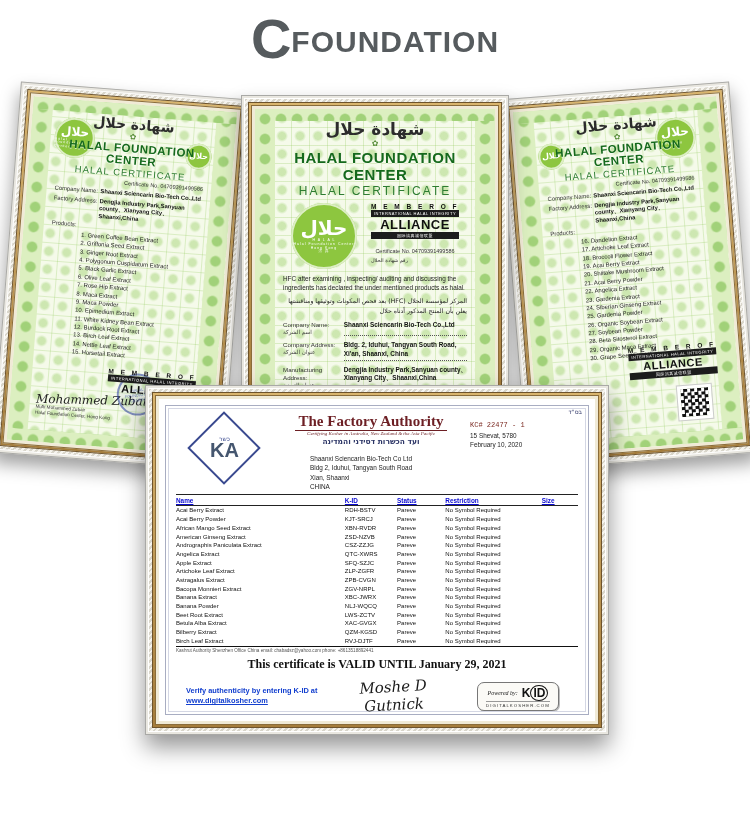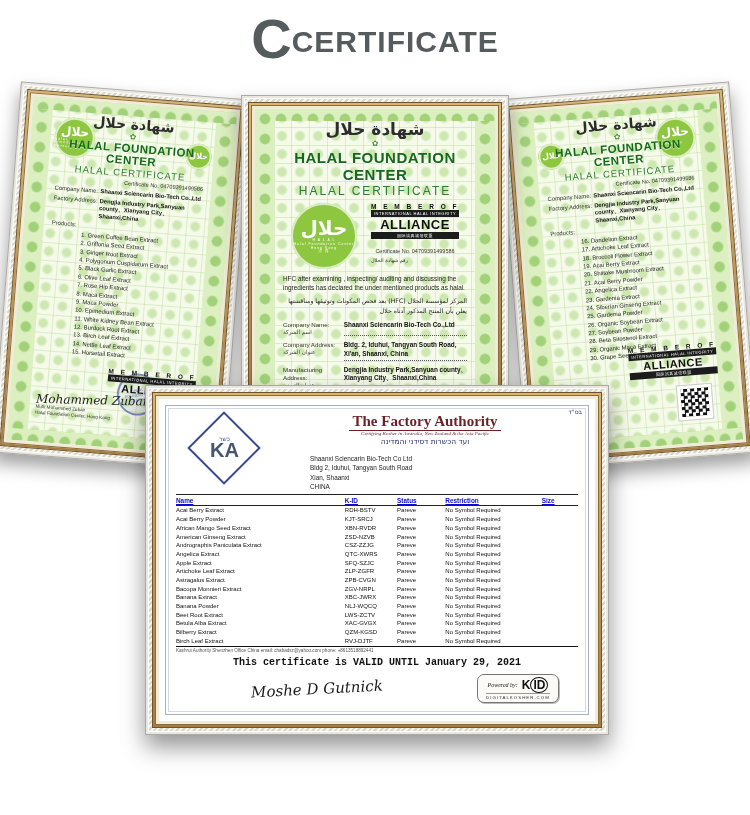--- a/index.html
+++ b/index.html
@@ -110,36 +110,36 @@
   .ka-wrap { width:96px; display:flex; align-items:center; justify-content:center; padding-top:10px; }
   .ka-diamond { width:52px; height:52px; border:2px solid #39498f; transform:rotate(45deg);
                 display:flex; align-items:center; justify-content:center; background:#fff; }
   .ka-in { transform:rotate(-45deg); text-align:center; color:#45566f; line-height:.9; }
   .ka-in .heb { font-family:"DejaVu Sans", sans-serif; font-size:6px; color:#39498f; }
   .ka-in .ka { font-size:20px; font-weight:bold; letter-spacing:0; }
   .k-title-col { flex:1; text-align:center; }
   .k-title { font-family:"Liberation Serif", serif; font-weight:bold; font-size:15px; color:#6d1f24;
              border-bottom:1px solid #6d1f24; display:inline-block; padding:0 4px 0; }
   .k-tag { font-family:"Liberation Serif", serif; font-style:italic; font-size:5px; color:#6d1f24; }
-  .k-heb { font-family:"DejaVu Sans", sans-serif; font-size:7.5px; font-weight:normal; color:#2c3566; margin-top:1px; }
+  .k-heb { font-family:"DejaVu Sans", sans-serif; font-size:7.5px; font-weight:bold; color:#2c3566; margin-top:1px; }
   .k-recipient { text-align:left; margin:8px 0 0 38px; font-size:6.4px; color:#222; line-height:1.45; }
   .k-num-col { width:108px; text-align:left; padding-top:8px; font-size:6.4px; color:#222; line-height:1.5; }
   .k-num { font-family:"Liberation Mono", monospace; color:#7b2a22; font-size:7px; }
   .k-intro { font-size:7.2px; color:#111; margin-top:7px; }
 
   table.k-table { width:100%; border-collapse:collapse; margin-top:3px; }
   .k-table th { color:#0a0ad2; font-size:6.4px; text-align:left; text-decoration:underline;
                 border-top:1.5px solid #222; border-bottom:1.5px solid #222; padding:1.5px 0; }
   .k-table td { font-size:6px; color:#111; padding:1.35px 0; }
   .k-table .c0 { width:42%; } .k-table .c1 { width:13%; } .k-table .c2 { width:12%; }
   .k-table .c3 { width:24%; } .k-table .c4 { width:9%; }
   .k-table tbody tr:last-child td { border-bottom:1.6px solid #111; padding-bottom:2.5px; }
   .k-office { font-size:4.6px; color:#555; margin-top:1px; }
-  .k-valid { text-align:center; font-family:Liberation Mono, monospace; font-weight:bold;
-             font-size:10px; color:#111; margin-top:4px; }
+  .k-valid { text-align:center; font-family:Liberation Serif, serif; font-weight:bold;
+             font-size:12px; color:#111; margin-top:4px; }
   .k-verify-row { display:flex; align-items:center; margin-top:6px; }
   .k-verify { width:38%; color:#1440cf; font-weight:bold; font-size:7.4px; line-height:1.4;
               padding-left:10px; text-align:left; }
   .k-verify a { color:#1440cf; text-decoration:underline; cursor:pointer; }
   .k-sig { flex:1; text-align:center; }
   .k-sig .script-sig { font-size:15px; color:#1b1b1b; }
   .kid-badge { width:120px; display:flex; justify-content:center; }
   .kid-box { border:1px solid #777; border-radius:7px; background:#fbfaf6; padding:3px 8px 2px;
              text-align:center; box-shadow:1px 1px 0 #bbb; }
   .kid-top { display:flex; align-items:center; gap:4px; justify-content:center; }
@@ -148,21 +148,21 @@
   .kid-logo .oval { border:1.5px solid #111; border-radius:50%; padding:0 2px; }
   .kid-site { font-size:4.4px; letter-spacing:1px; color:#333; border-top:1px solid #999;
               margin-top:1px; padding-top:1px; }
 </style>
 </head>
 <body>
 
 <div class="stage">
 
   <div class="page-title">
-    <span class="big">C</span><span class="rest">CERTIFICATE</span>
+    <span class="big">C</span><span class="rest">FOUNDATION</span>
   </div>
 
   <div class="cert cert-sm" style="left:6px; top:90px; width:232px; height:372px; transform:rotate(4.5deg); z-index:1;">
     <div class="f1">
         <div class="f2">
           <div class="f3">
             <div class="f4">
       <div class="paper halal-paper">
         <div class="band v left"></div>
         <div class="band v right"></div>
@@ -390,20 +390,25 @@
               <div class="k-title">The Factory Authority</div>
               <div class="k-tag">Certifying Kosher in Australia, New Zealand &amp; the Asia Pacific</div>
               <div class="k-heb" dir="rtl">ועד הכשרות דסידני והמדינה</div>
               <div class="k-recipient" id="k-recipient">
                         <div>Shaanxi Sciencarin Bio-Tech Co Ltd</div>
                         <div>Bldg 2, Iduhui, Tangyan South Road</div>
                         <div>Xian, Shaanxi</div>
                         <div>CHINA</div>
                       </div>
             </div>
+            <div class="k-num-col">
+              <div class="k-num">KC# 22477 - 1</div>
+              <div>15 Shevat, 5780</div>
+              <div>February 10, 2020</div>
+            </div>
           </div>
 
 
           <table class="k-table">
             <thead>
                       <tr id="k-head-row">
                         <th class="c0">Name</th>
                         <th class="c1">K-ID</th>
                         <th class="c2">Status</th>
                         <th class="c3">Restriction</th>
@@ -523,20 +528,24 @@
                         <td class="c3">No Symbol Required</td>
                         <td class="c4"></td>
                       </tr>
                     </tbody>
           </table>
           <div class="k-office">Kashrut Authority Shenzhen Office China  email: chabadsz@yahoo.com  phone: +8613518892441</div>
 
           <div class="k-valid">This certificate is VALID UNTIL January 29, 2021</div>
 
           <div class="k-verify-row">
+            <div class="k-verify">
+              <span>Verify authenticity by entering K-ID at</span><br>
+              <a>www.digitalkosher.com</a>
+            </div>
             <div class="k-sig">
               <span class="script-sig">Moshe D Gutnick</span>
             </div>
             <div class="kid-badge">
               <div class="kid-box">
                 <div class="kid-top">
                   <span class="kid-pow">Powered by:</span>
                   <span class="kid-logo"><span>K</span><span class="oval">ID</span></span>
                 </div>
                 <div class="kid-site">DIGITALKOSHER.COM</div>

